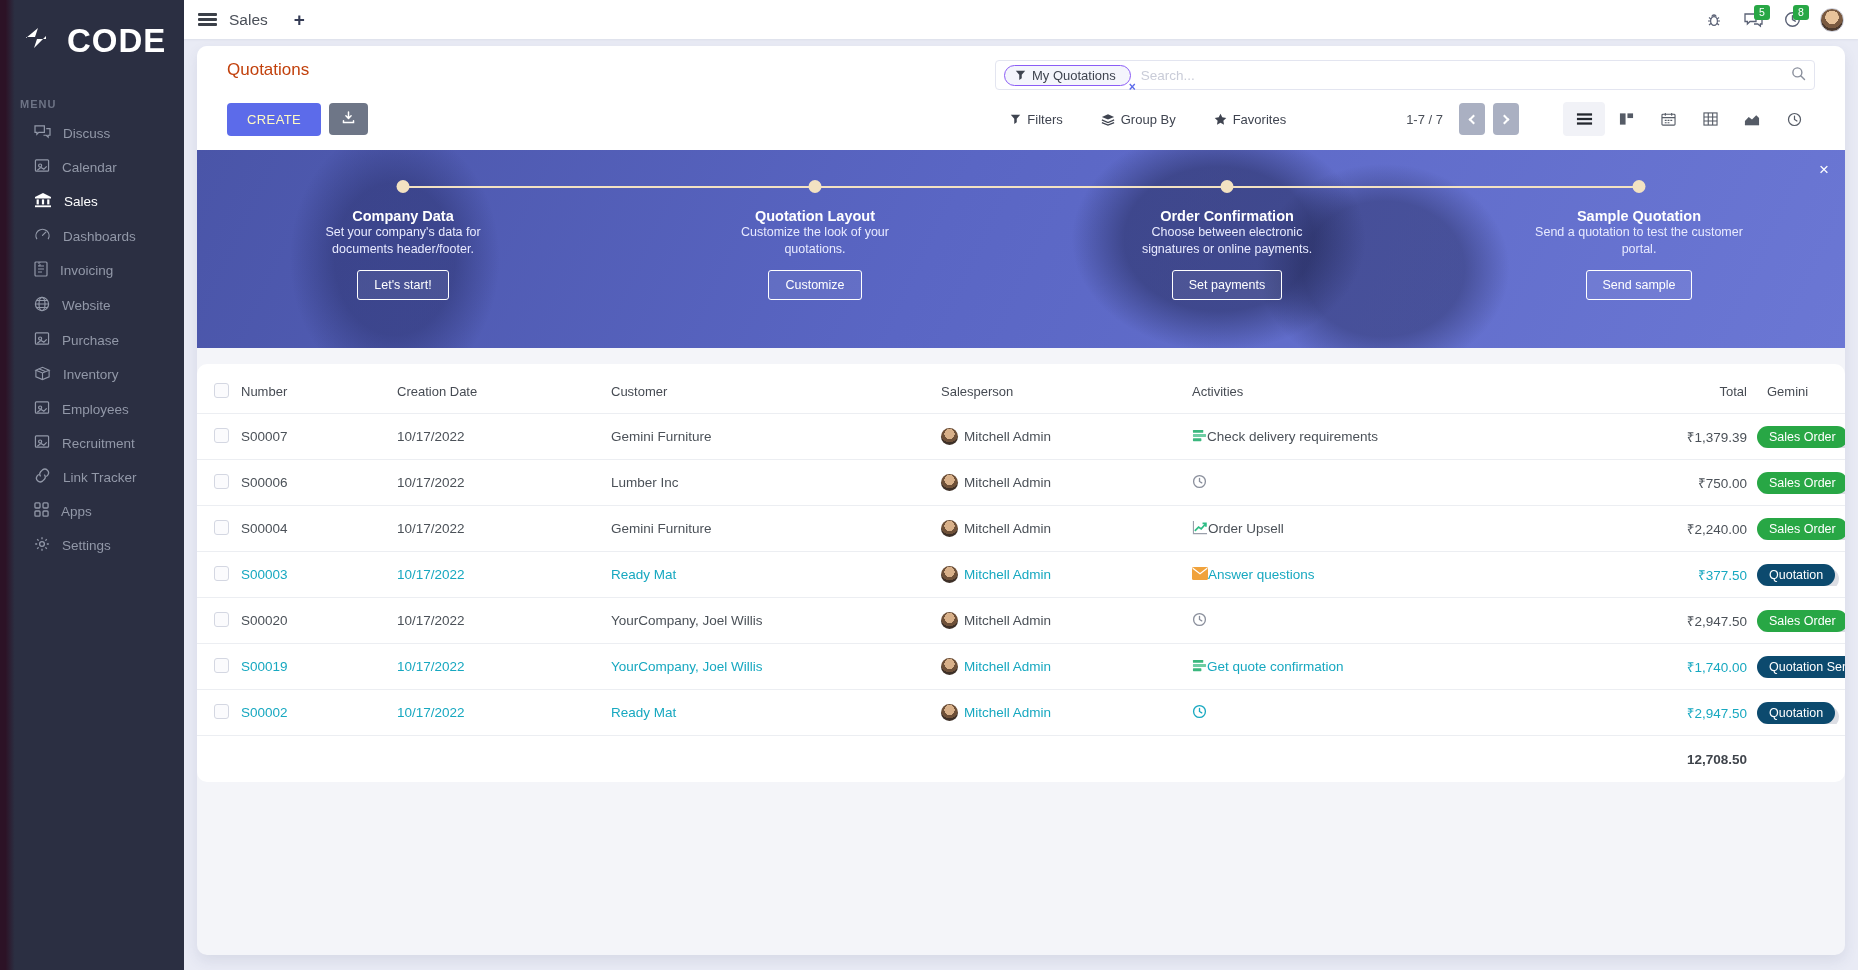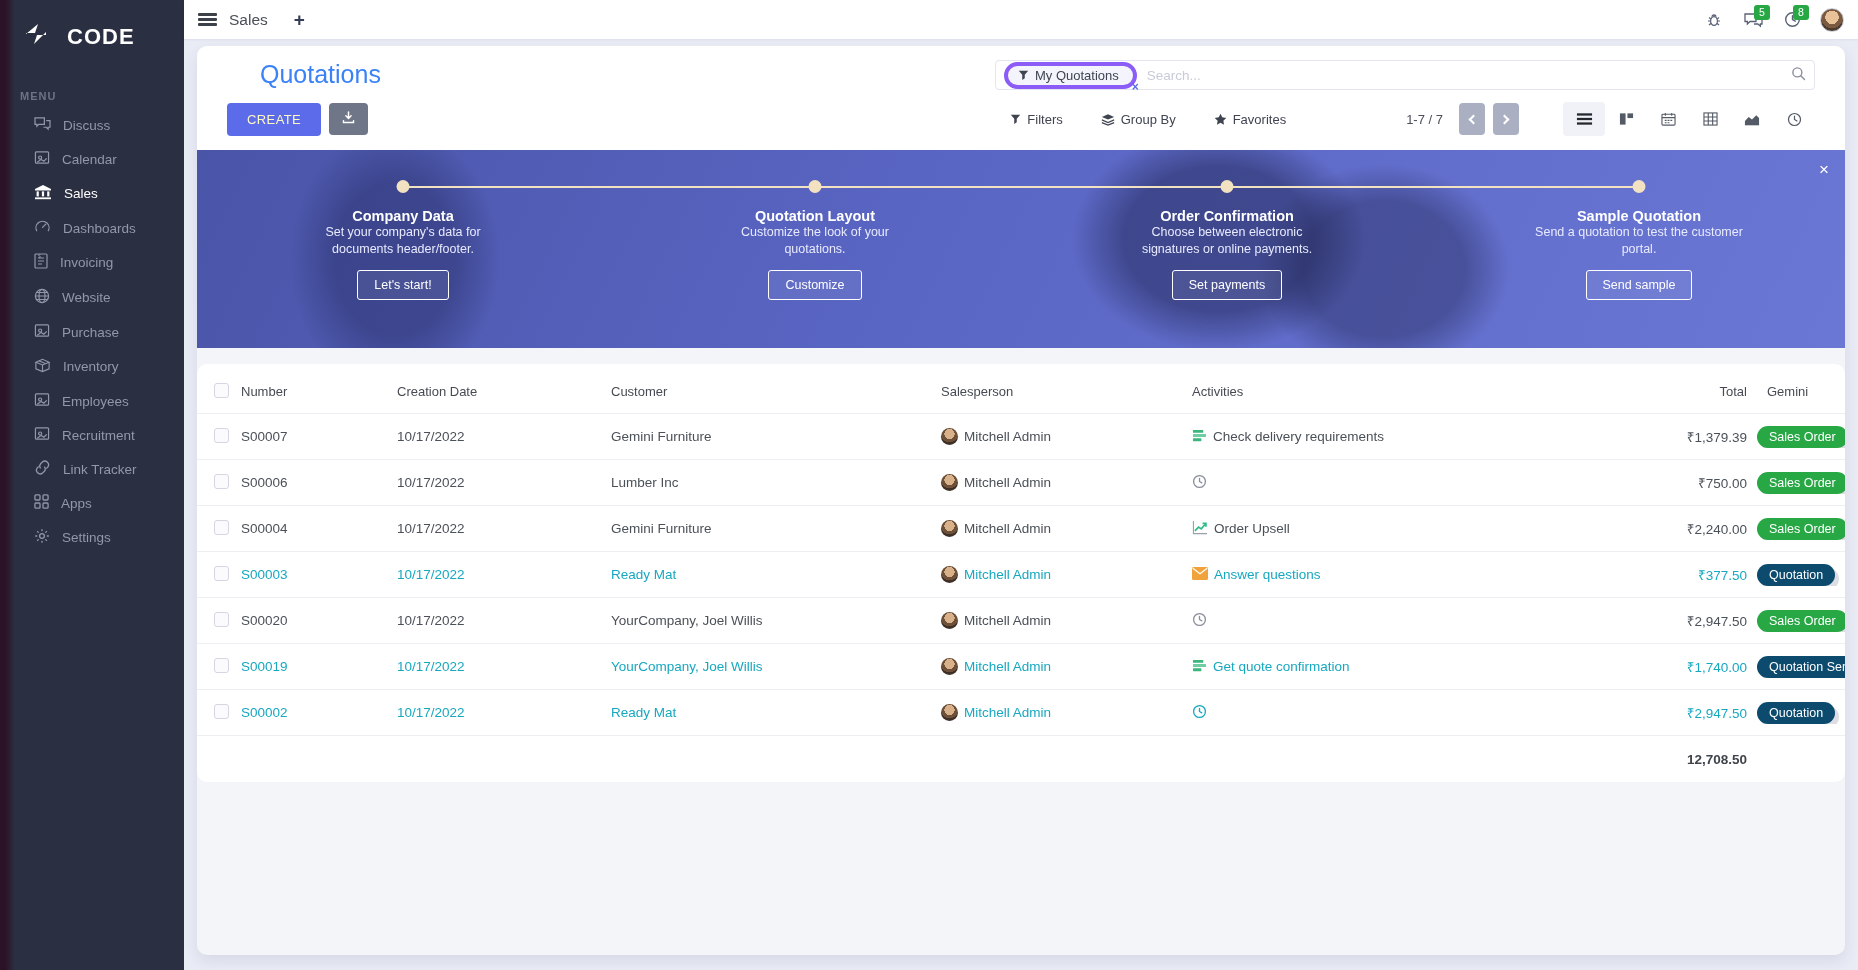--- a/index.html
+++ b/index.html
@@ -3,21 +3,21 @@
 <meta charset="utf-8">
 <style>
   * { margin:0; padding:0; box-sizing:border-box; }
   html,body { width:1858px; height:970px; overflow:hidden; }
   body { font-family:"Liberation Sans", sans-serif; background:#e9ebf5; color:#4b5158; }
 
   
   .sidebar { position:absolute; left:0; top:0; width:184px; height:970px;
              background:linear-gradient(90deg,#2c1226 0%,#2c1226 3%,#2b2f42 8%,#2b2f42 100%); }
   .logo { display:flex; align-items:center; gap:9px; padding:22px 0 0 24px; }
-  .logo-text { color:#fff; font-size:22px; font-weight:bold; letter-spacing:1px; }
+  .logo-text { color:#fff; font-size:33px; font-weight:bold; letter-spacing:1px; }
   .menu-label { color:#6d7385; font-size:11px; font-weight:bold; letter-spacing:1px; padding:38px 0 6px 20px; }
   .side-item { display:flex; align-items:center; gap:12px; padding:8px 8px 8px 34px; color:#9298a8;
                font-size:13.5px; cursor:pointer; }
   .side-item.active { color:#ffffff; }
   .side-item svg { flex:0 0 auto; }
 
   
   .topbar { position:absolute; left:184px; top:0; width:1674px; height:39px; background:#ffffff;
             display:flex; align-items:center; padding:0 14px; box-shadow:0 1px 2px rgba(40,45,70,.06); }
   .hamburger { width:19px; height:13px; display:flex; flex-direction:column; justify-content:space-between; cursor:pointer; }
@@ -31,24 +31,24 @@
   .avatar-big { width:24px; height:24px; border-radius:50%;
       background:radial-gradient(circle at 50% 38%, #e8c39a 0 38%, #7a5a40 39% 62%, #4c3a2e 63% 100%);
       border:1px solid #cfd3df; cursor:pointer; }
 
   
   .main { position:absolute; left:197px; top:46px; width:1648px; height:909px;
           background:#f4f5f9; border-radius:10px; box-shadow:0 6px 14px rgba(60,70,110,.10); }
   .panel-top { background:#fff; border-radius:10px 10px 0 0; padding:14px 0 0 0; }
 
   .cp-row1 { display:flex; align-items:flex-start; padding:0 30px; }
-  .page-title { font-size:25px; color:#3b82f6;margin-left:33px; }
+  .page-title { font-size:17px; color:#c2410c; }
   .search-wrap { margin-left:auto; width:820px; position:relative; display:flex; align-items:center;
                  border:1px solid #e3e5f0; border-radius:4px; background:#fff; height:30px; padding:0 8px; }
-  .facet { position:relative; display:flex; align-items:center; gap:6px; border:4px solid #8b5cf6;
+  .facet { position:relative; display:flex; align-items:center; gap:6px; border:1px solid #8b5cf6;
            background:#f4f5fc; border-radius:14px; padding:2px 14px 2px 10px; font-size:13px; color:#3f4450; cursor:pointer; }
   .facet-x { position:absolute; right:-6px; bottom:-9px; color:#5c6bea; font-size:12px; font-weight:bold; cursor:pointer; }
   .search-input { border:none; outline:none; flex:1; font-size:13.5px; color:#4b5158; margin-left:10px; background:transparent; }
   .search-input::placeholder { color:#c9ccd8; }
   .mag { margin-left:auto; cursor:pointer; }
 
   .cp-row2 { display:flex; align-items:center; padding:12px 30px 14px 30px; }
   .btn-create { background:#5c6bea; color:#fef9c3; border:none; border-radius:4px; font-size:13px;
                 padding:9px 20px; letter-spacing:.4px; cursor:pointer; }
   .btn-export { background:#6e7687; border:none; border-radius:4px; margin-left:8px; padding:8px 13px; cursor:pointer; }
@@ -91,21 +91,21 @@
   .grid-row.head { font-size:13px; color:#464b53; min-height:44px; }
   .grid-row.teal, .grid-row.teal .cell, .grid-row.teal .act-label { color:#17a8c0; }
   .cell { padding-right:10px; }
   .cell.tot { text-align:right; }
   .cell.stat { overflow:hidden; white-space:nowrap; padding-right:0; }
   .cb { width:15px; height:15px; border:1px solid #d4d7e2; border-radius:3px; background:#fbfbfd;
         display:inline-block; margin-left:17px; cursor:pointer; }
   .sp { display:flex; align-items:center; gap:6px; }
   .avatar-sm { width:17px; height:17px; border-radius:50%; flex:0 0 auto;
       background:radial-gradient(circle at 50% 35%, #d8b089 0 36%, #6e5038 37% 60%, #3e3027 61% 100%); }
-  .act { display:flex; align-items:center; gap:6px; }
+  .act { display:flex; align-items:center; gap:0; }
   .act svg { flex:0 0 auto; }
   .badge { display:inline-block; color:#fff; font-size:12.5px; padding:4px 12px; border-radius:12px;
            box-shadow:4px 4px 0 0 #dcdee4; }
   .badge.green { background:#28a745; }
   .badge.teal  { background:#0c4a6e; }
   .foot { border-bottom:none; font-weight:bold; color:#3f444b; }
   .clock-gray { color:#8a8f9c; }
 
   .filler { height:180px; }
 </style>

